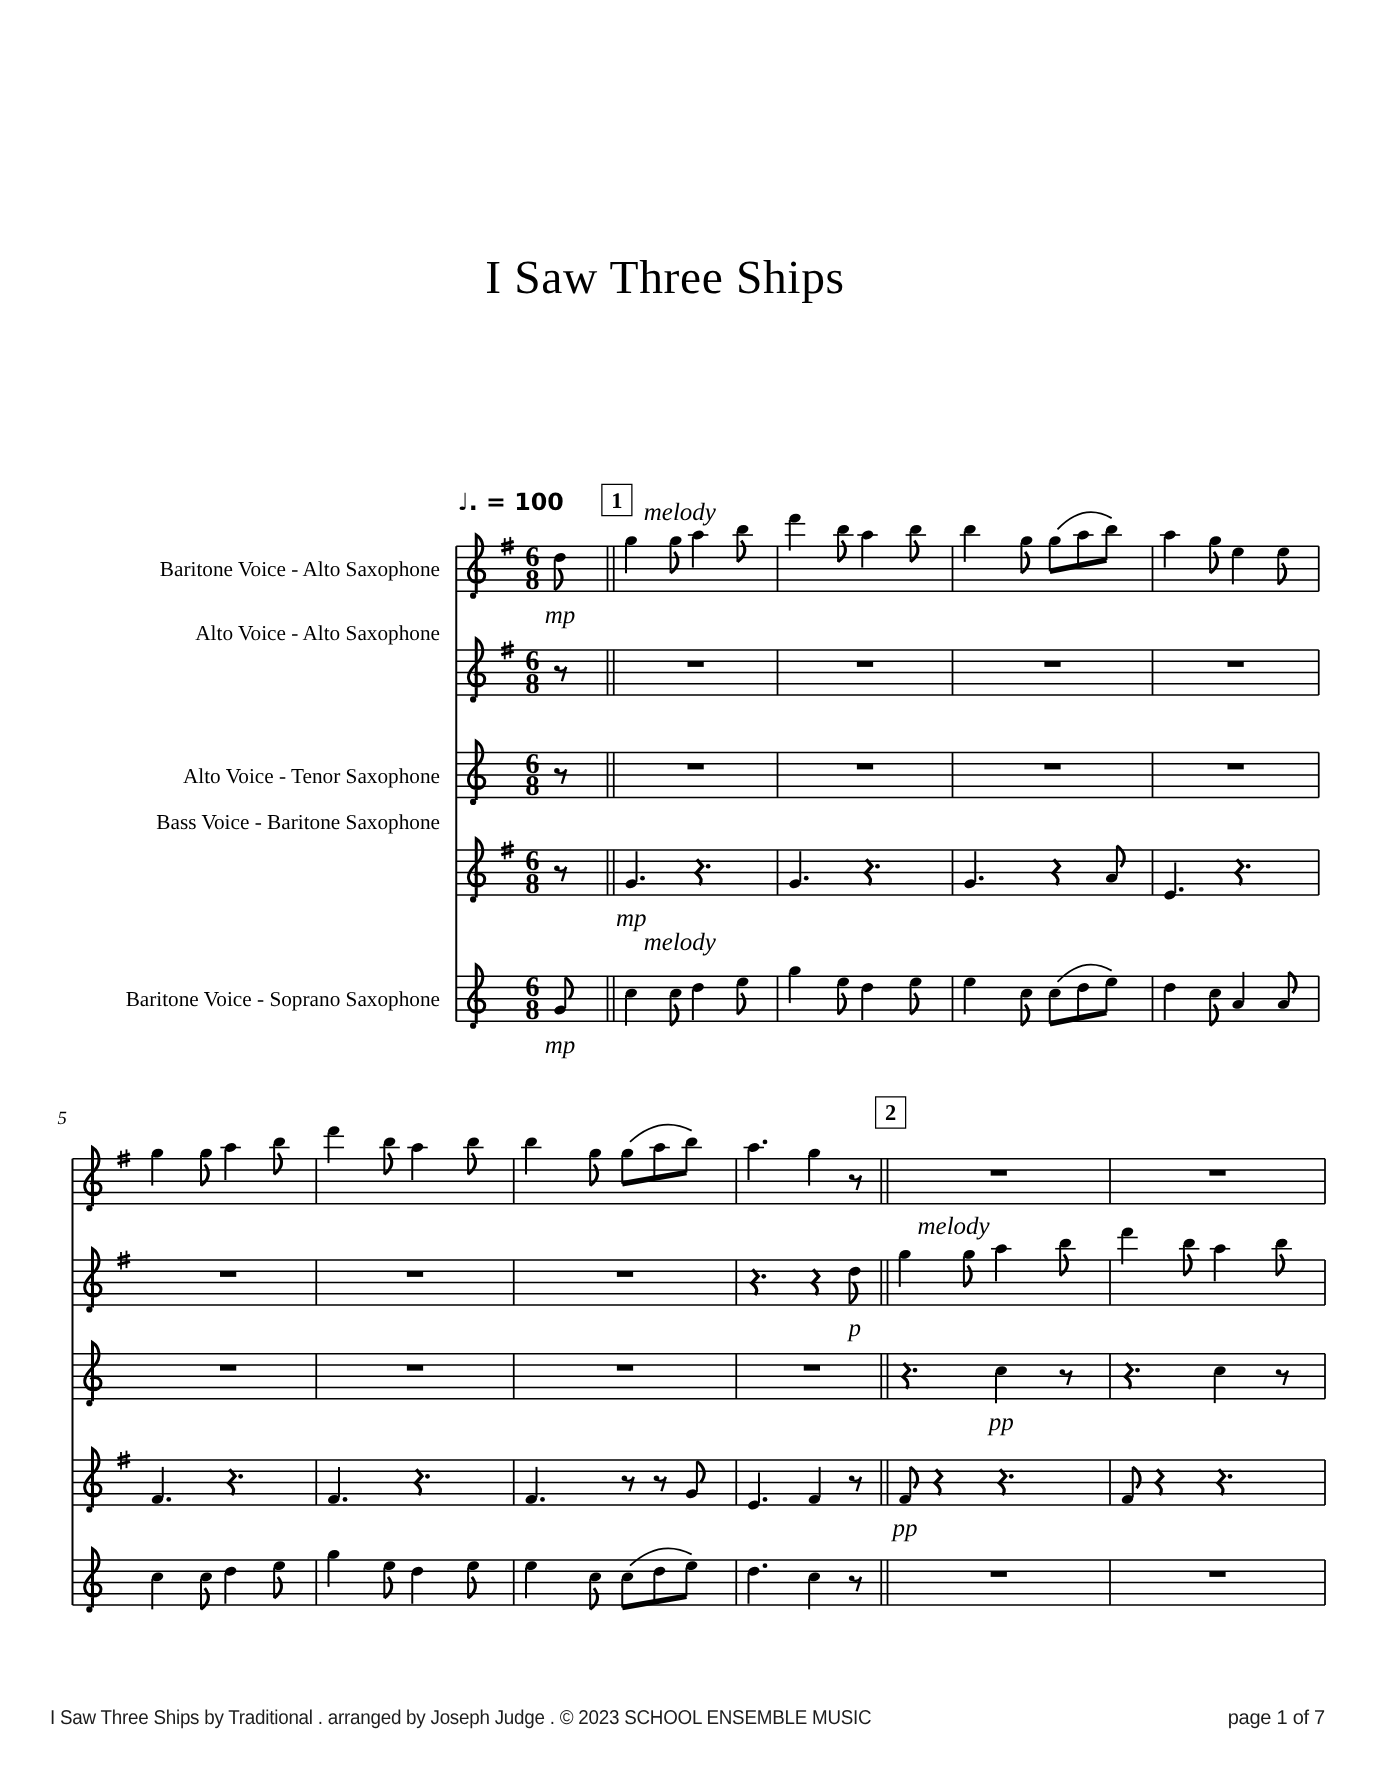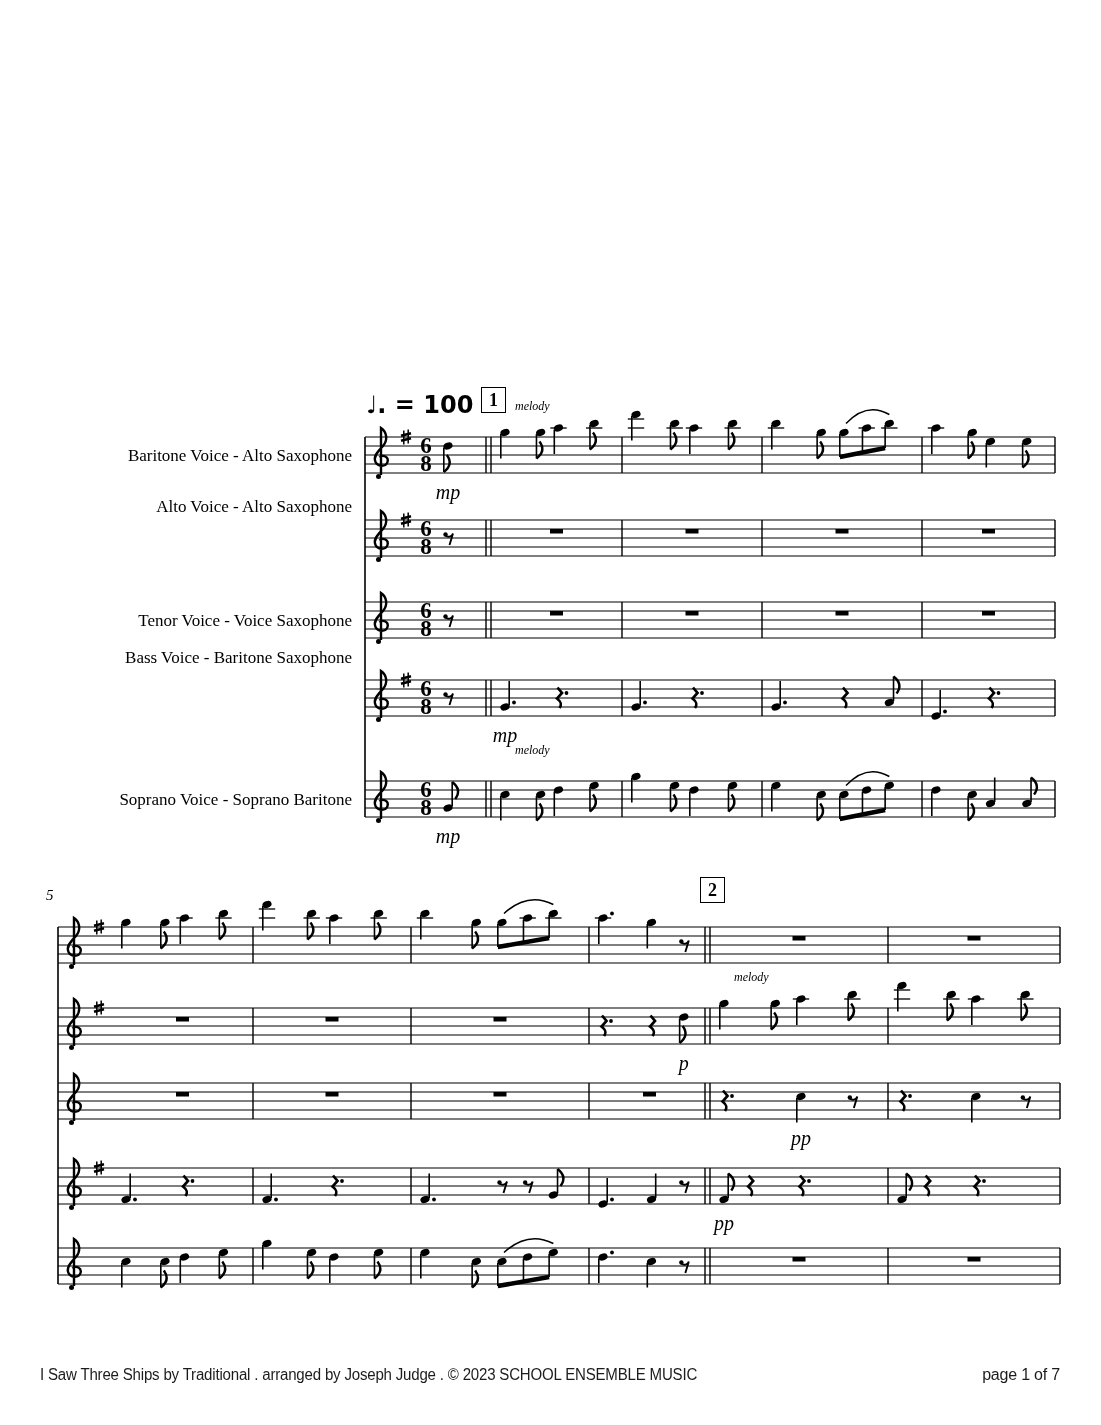--- a/index.html
+++ b/index.html
@@ -1,44 +1,45 @@
 <!DOCTYPE html>
 <html><head>
 <meta charset="utf-8">
 <style>
   html,body{margin:0;padding:0;background:#fff;}
   .page{position:relative;width:1101px;height:1425px;background:#fff;overflow:hidden;
         font-family:"Liberation Serif",serif;color:#000;}
   .title{position:absolute;left:0;top:200px;width:1064px;text-align:center;
          font-size:38px;letter-spacing:.5px;}
   .instr{position:absolute;right:749px;white-space:nowrap;font-size:17px;line-height:20px;}
-  .tempo{position:absolute;left:366px;top:391px;font-weight:bold;font-size:24px;
+  .tempo{position:absolute;left:366px;top:391px;font-weight:bold;font-size:19px;
          font-family:"DejaVu Sans","Liberation Serif",sans-serif;}
   svg.score{position:absolute;left:0;top:0;}
   .ann{position:absolute;white-space:nowrap;}
   .ann.dyn{font-style:italic;font-weight:normal;font-size:20px;transform:translateX(-50%);}
-  .ann.label{font-style:italic;font-size:12px;}
+  .ann.label{font-style:italic;font-size:20px;}
   .ann.reh{font-weight:bold;font-size:18px;border:1.6px solid #000;padding:0 7px;line-height:24px;}
   .ann.mnum{font-style:italic;font-size:15px;}
   .footer{position:absolute;top:1366px;font-size:16px;color:#1c1c1c;
           font-family:"Liberation Sans",sans-serif;letter-spacing:-.2px;}
   .footer.left{left:40px;transform:scaleX(.94);transform-origin:left center;}
   .footer.right{right:41px;}
 </style>
 </head>
 <body>
 
 <div class="page">
+  <div class="title">I Saw Three Ships</div>
   <div class="tempo">♩. = 100</div>
 
   <div class="instr" style="top:446px">Baritone Voice - Alto Saxophone</div>
   <div class="instr" style="top:497px">Alto Voice - Alto Saxophone</div>
-  <div class="instr" style="top:611px">Tenor Voice - Voice Saxophone</div>
+  <div class="instr" style="top:611px">Alto Voice - Tenor Saxophone</div>
   <div class="instr" style="top:648px">Bass Voice - Baritone Saxophone</div>
-  <div class="instr" style="top:790px">Soprano Voice - Soprano Baritone</div>
+  <div class="instr" style="top:790px">Baritone Voice - Soprano Saxophone</div>
 
   <svg class="score" id="score-svg" width="1101" height="1425">
       <g>
         <line x1="365" y1="437" x2="365" y2="817" stroke="#000" stroke-width="1.6"></line>
         <g>
           <line x1="365" y1="437" x2="1055" y2="437" stroke="#000" stroke-width="1.1"></line>
           <line x1="365" y1="446" x2="1055" y2="446" stroke="#000" stroke-width="1.1"></line>
           <line x1="365" y1="455" x2="1055" y2="455" stroke="#000" stroke-width="1.1"></line>
           <line x1="365" y1="464" x2="1055" y2="464" stroke="#000" stroke-width="1.1"></line>
           <line x1="365" y1="473" x2="1055" y2="473" stroke="#000" stroke-width="1.1"></line>

